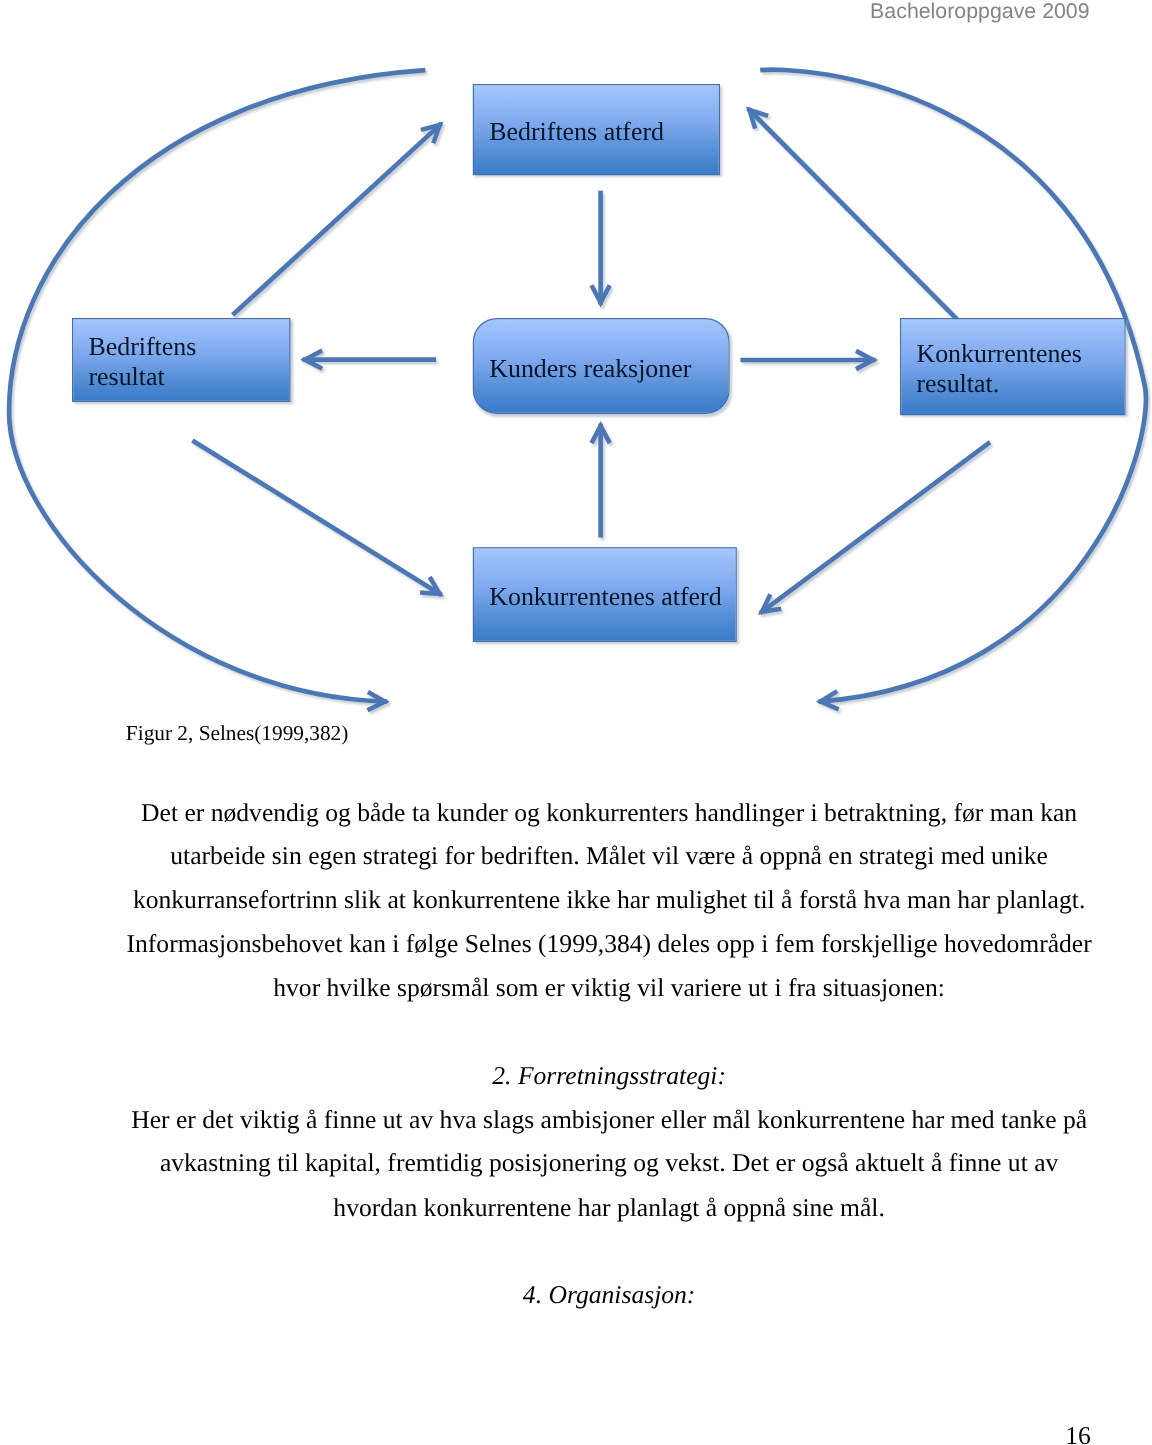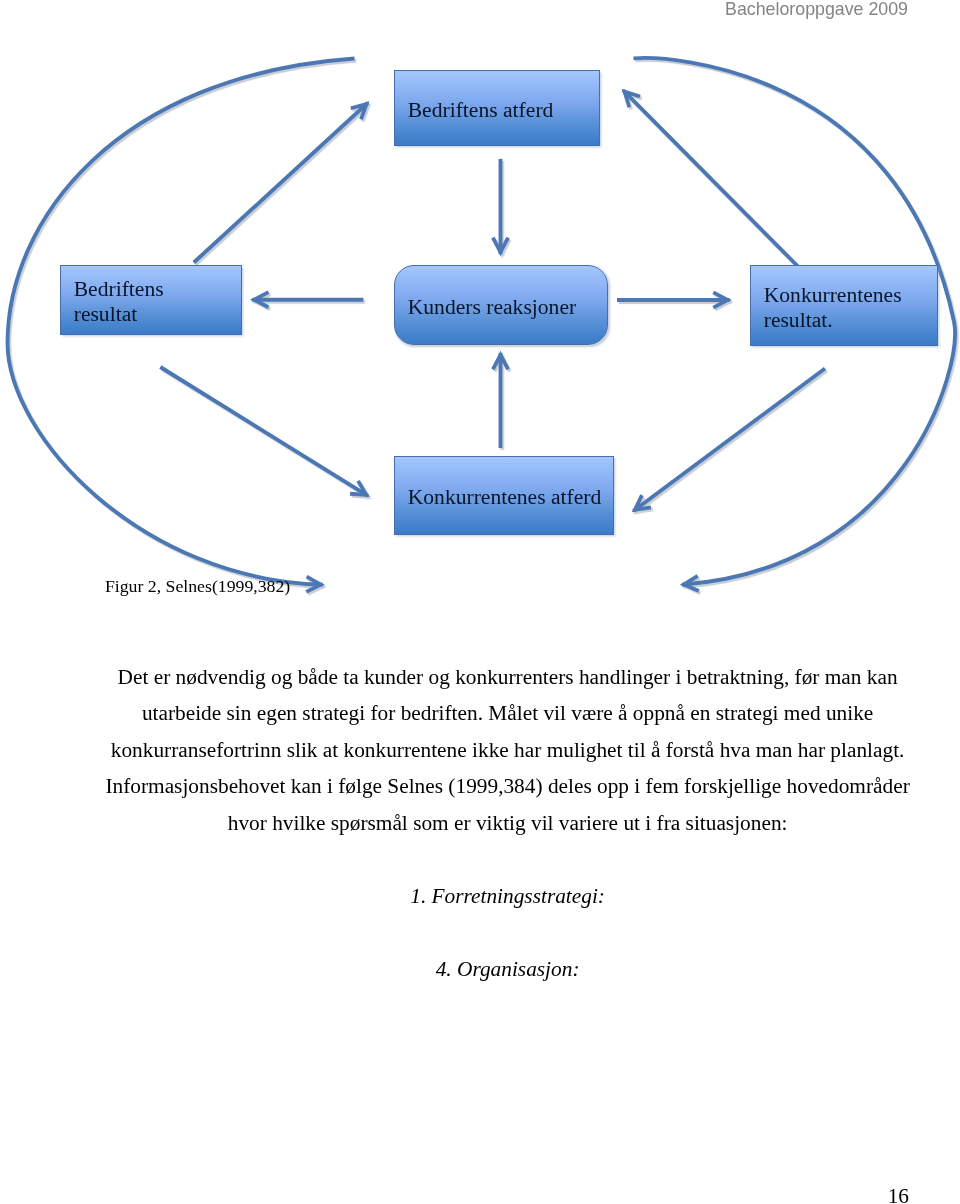--- a/index.html
+++ b/index.html
@@ -26,21 +26,21 @@
 
   .n1{left:394px;top:70px;width:206px;height:76px;}
   .n2{left:60px;top:265px;width:182px;height:70px;}
   .n3{left:394px;top:265px;width:214px;height:80px;border-radius:20px;}
   .n4{left:750px;top:265px;width:188px;height:81px;}
   .n5{left:394px;top:456px;width:220px;height:79px;}
 
   .conn{fill:none;stroke:#4B78B4;stroke-width:3.9;}
 
   
-  .fcap{position:absolute;left:104.9px;top:576px;font-size:17.75px;line-height:20px;}
+  .fcap{position:absolute;left:104.9px;top:601px;font-size:17.75px;line-height:20px;}
 
   
   .body{position:absolute;left:104.6px;top:658.5px;width:806px;font-size:21.33px;
         line-height:36.6px;text-align:center;}
   .body p{margin:0;}
   .body .gap{height:36.6px;}
   .it{font-style:italic;}
 
   .pageno{position:absolute;left:0;top:1183.5px;width:909px;text-align:right;font-size:21.33px;}
 </style>
@@ -102,19 +102,20 @@
     <div class="fnode n5">
         <span>Konkurrentenes atferd</span>
       </div>
   </div>
 
   <div class="fcap">Figur 2, Selnes(1999,382)</div>
 
   <div class="body">
     <p>Det er nødvendig og både ta kunder og konkurrenters handlinger i betraktning, før man kan utarbeide sin egen strategi for bedriften. Målet vil være å oppnå en strategi med unike konkurransefortrinn slik at konkurrentene ikke har mulighet til å forstå hva man har planlagt. Informasjonsbehovet kan i følge Selnes (1999,384) deles opp i fem forskjellige hovedområder hvor hvilke spørsmål som er viktig vil variere ut i fra situasjonen:</p>
     <div class="gap"></div>
-    <p class="it">1. Forretningsstrategi:</p>
+    <p class="it">2. Forretningsstrategi:</p>
+    <p>Her er det viktig å finne ut av hva slags ambisjoner eller mål konkurrentene har med tanke på avkastning til kapital, fremtidig posisjonering og vekst. Det er også aktuelt å finne ut av hvordan konkurrentene har planlagt å oppnå sine mål.</p>
     <div class="gap"></div>
     <p class="it">4. Organisasjon:</p>
   </div>
 
   <div class="pageno">16</div>
 </div>
 
 </body></html>

